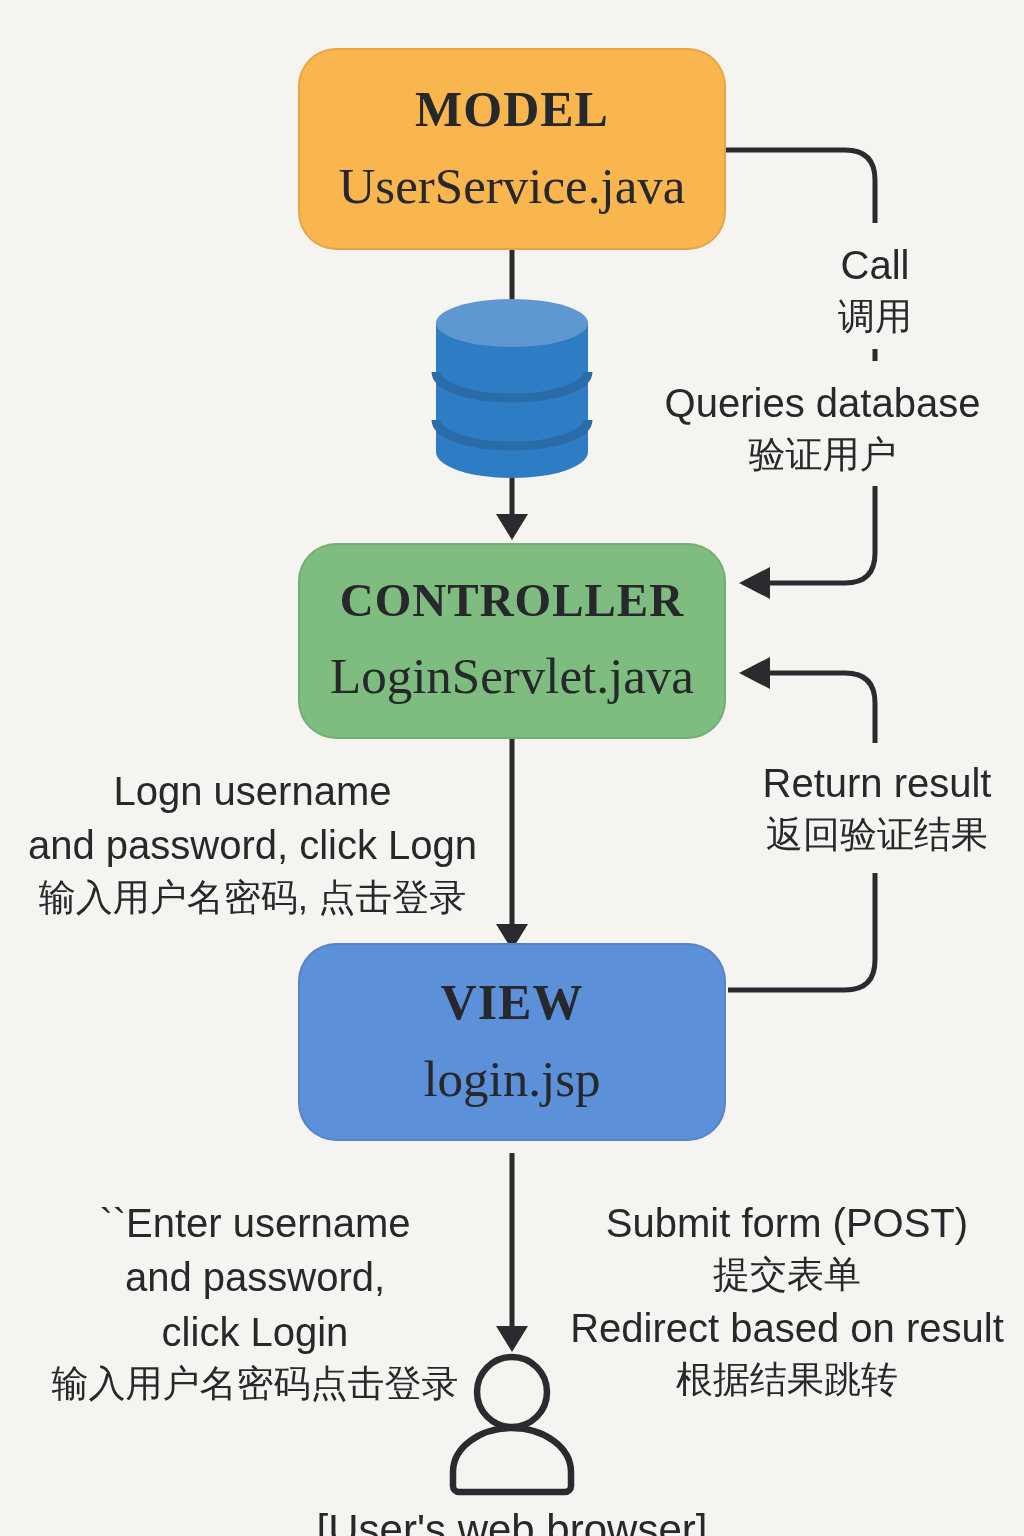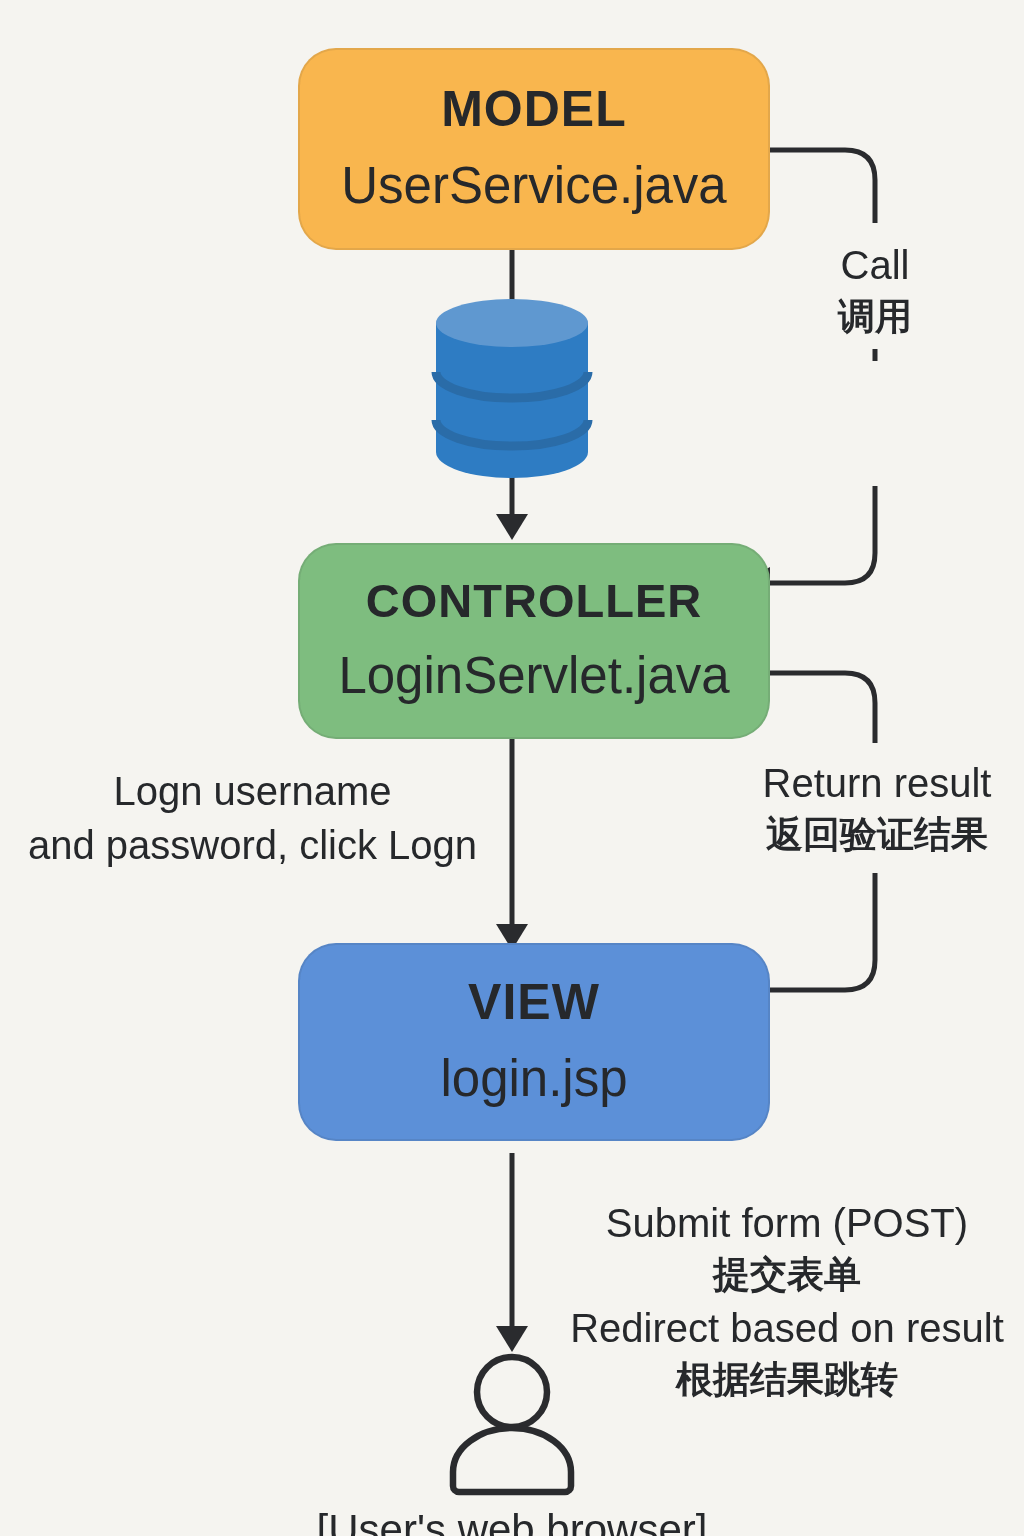--- a/index.html
+++ b/index.html
@@ -11,34 +11,34 @@
   }
   svg.layer{position:absolute;left:0;top:0;width:1024px;height:1536px;}
   .connector{stroke:var(--line,#2A2B2E);stroke-width:5;fill:none;}
   .arrowhead{fill:var(--line,#2A2B2E);stroke:none;}
   .db-top{fill:var(--db_top,#5F98D0);}
   .db-body{fill:var(--db_body,#2E7CC3);}
   .db-band{stroke:var(--db_band,#2A6CA8);stroke-width:9;fill:none;}
   .person{stroke:var(--line,#2A2B2E);stroke-width:6.5;fill:var(--background,#F5F4F0);}
 
   .node{
-    position:absolute;left:298px;width:472px;border-radius:38px;
+    position:absolute;left:298px;width:428px;border-radius:38px;
     display:flex;flex-direction:column;align-items:center;justify-content:center;
-    gap:24px;border:2px solid rgba(38,40,43,0.10);box-sizing:border-box;
+    gap:24px;border:2px solid rgba(38,40,43,0.10);box-sizing:border-box;font-family:Liberation Serif, serif;
   }
   #node-model{top:48px;height:202px;background:var(--model_fill,#F9B64E);}
   #node-controller{top:543px;height:196px;background:var(--controller_fill,#7EBD7F);align-items:center;}
   #node-view{top:913px;height:198px;background:var(--view_fill,#5C90D8);margin-top:30px;}
   .node-title{font-size:50px;font-weight:800;letter-spacing:1px;line-height:1;}
   #node-controller .node-title{font-size:47px;}
   .node-subtitle{font-size:51px;font-weight:400;line-height:1.1;}
 
   .label{position:absolute;text-align:center;line-height:1.36;}
   .label .en{font-size:40px;font-weight:400;}
-  .label .zh{font-size:37px;font-weight:700;text-align:center;}
+  .label .zh{font-size:37px;font-weight:400;text-align:center;}
   #label-call{left:775px;top:238px;width:200px;}
   #label-queries{left:640px;top:376px;width:365px;}
   #label-return{left:728px;top:756px;width:298px;}
   #label-enter-controller{left:0px;top:764px;width:505px;}
   #label-enter-view{left:15px;top:1196px;width:480px;}
   #label-submit{left:552px;top:1196px;width:470px;}
   #browser-caption{
     position:absolute;left:312px;top:1506px;width:400px;
     text-align:center;font-size:42px;font-weight:400;
   }
@@ -96,31 +96,42 @@
   <div class="node" id="node-view">
     <div class="node-title">VIEW</div>
     <div class="node-subtitle">login.jsp</div>
   </div>
 
   <div class="label" id="label-call">
     <div class="en">Call</div>
     <div class="zh">调用</div>
   </div>
 
+  <div class="label" id="label-queries">
+    <div class="en">Queries database</div>
+    <div class="zh">验证用户</div>
+  </div>
 
   <div class="label" id="label-return">
     <div class="en">Return result</div>
     <div class="zh">返回验证结果</div>
   </div>
 
   <div class="label" id="label-enter-controller">
     <div class="en">Logn username</div>
     <div class="en">and password, click Logn</div>
+    <div class="zh">输入用户名密码, 点击登录</div>
   </div>
 
+  <div class="label" id="label-enter-view">
+    <div class="en">``Enter username</div>
+    <div class="en">and password,</div>
+    <div class="en">click Login</div>
+    <div class="zh">输入用户名密码点击登录</div>
+  </div>
 
   <div class="label" id="label-submit">
     <div class="en">Submit form (POST)</div>
     <div class="zh">提交表单</div>
     <div class="en">Redirect based on result</div>
     <div class="zh">根据结果跳转</div>
   </div>
 
   <div id="browser-caption">[User's web browser]</div>
 

